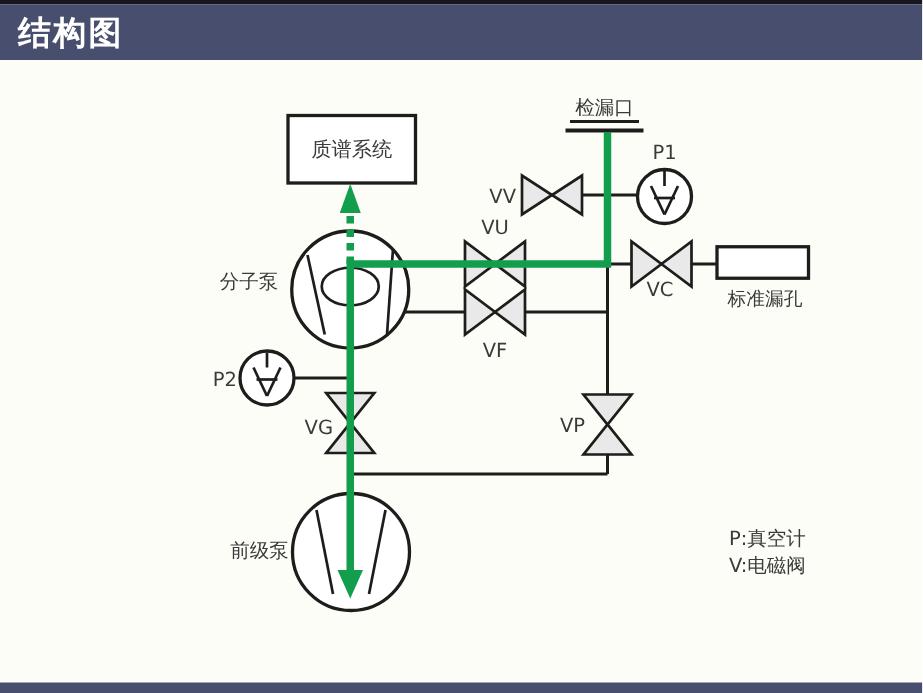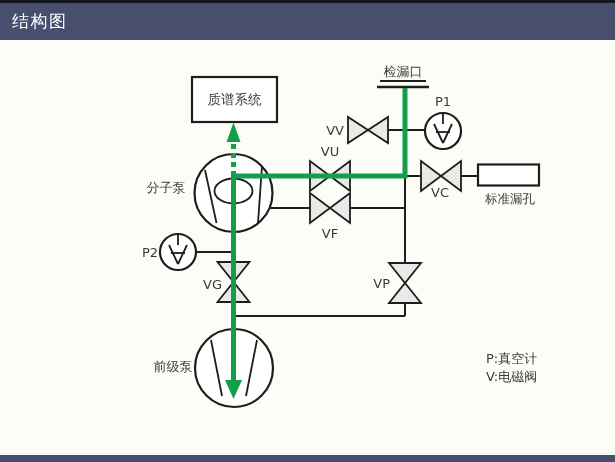--- a/index.html
+++ b/index.html
@@ -6,21 +6,21 @@
   .canvas{
     width:615px;height:462px;position:relative;overflow:hidden;
     background:#fdfdf8;
     font-family:"DejaVu Sans","Liberation Sans",sans-serif;
   }
   .top-strip{position:absolute;top:0;left:0;width:615px;height:3px;background:#17171f;}
   .title-bar{
     position:absolute;top:3px;left:0;width:615px;height:37px;background:#484e6e;
     display:flex;align-items:center;box-sizing:border-box;padding:0 12px;
   }
-  .title-bar .title{color:#ffffff;font-size:17px;font-weight:normal;letter-spacing:1.5px;}
+  .title-bar .title{color:#ffffff;font-size:22px;font-weight:bold;letter-spacing:1.5px;}
   .footer-bar{position:absolute;left:0;bottom:0;width:615px;height:7px;background:#484e6e;}
   svg.diagram{position:absolute;top:0;left:0;}
   svg text{fill:#3a3a3a;font-family:"DejaVu Sans","Liberation Sans",sans-serif;}
   .blk{stroke:#1d1d1b;stroke-width:2;fill:none;}
   .valve{fill:#e9e9e9;stroke:#1d1d1b;stroke-width:1.8;}
   .shape{fill:#ffffff;stroke:#1d1d1b;stroke-width:2.2;}
   .thin{stroke:#1d1d1b;stroke-width:1.8;fill:none;}
   .green{stroke:#129e4d;stroke-width:5;fill:none;}
   .greenfill{fill:#129e4d;stroke:none;}
 </style>

